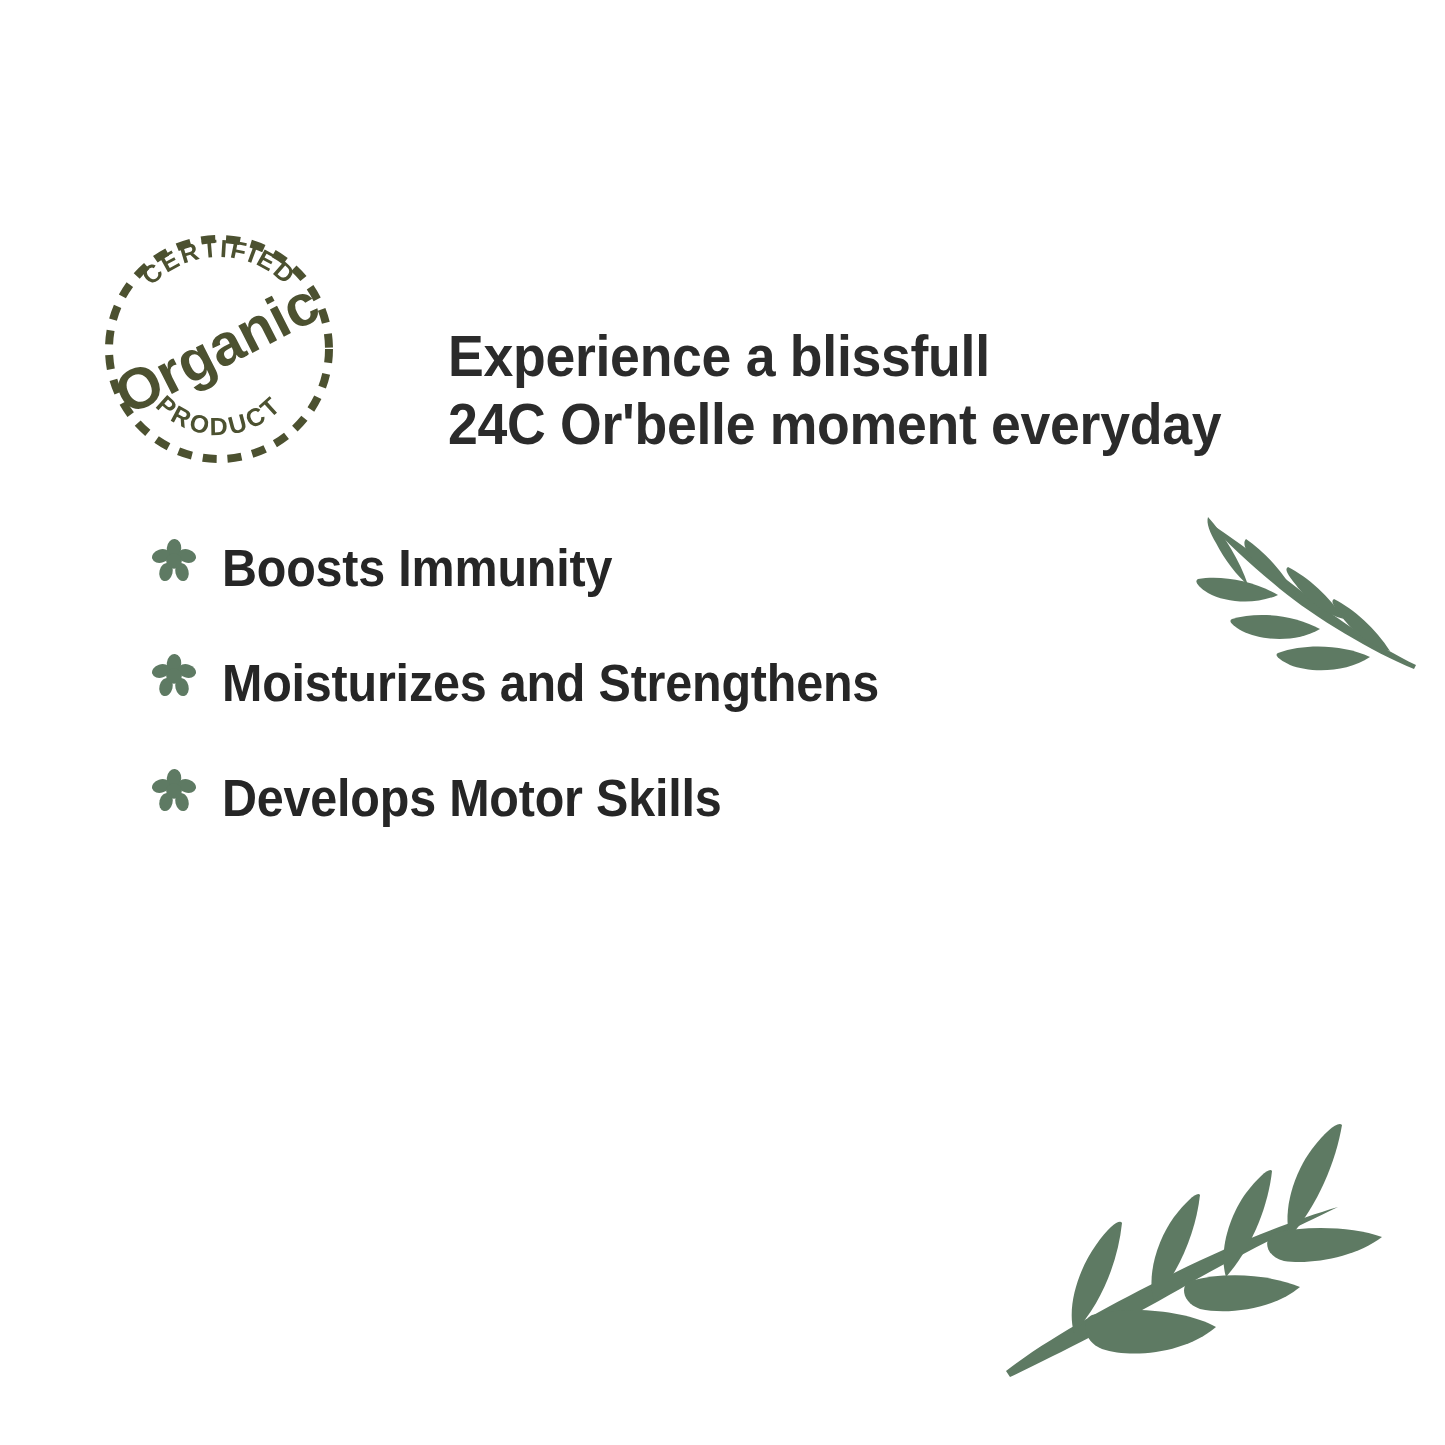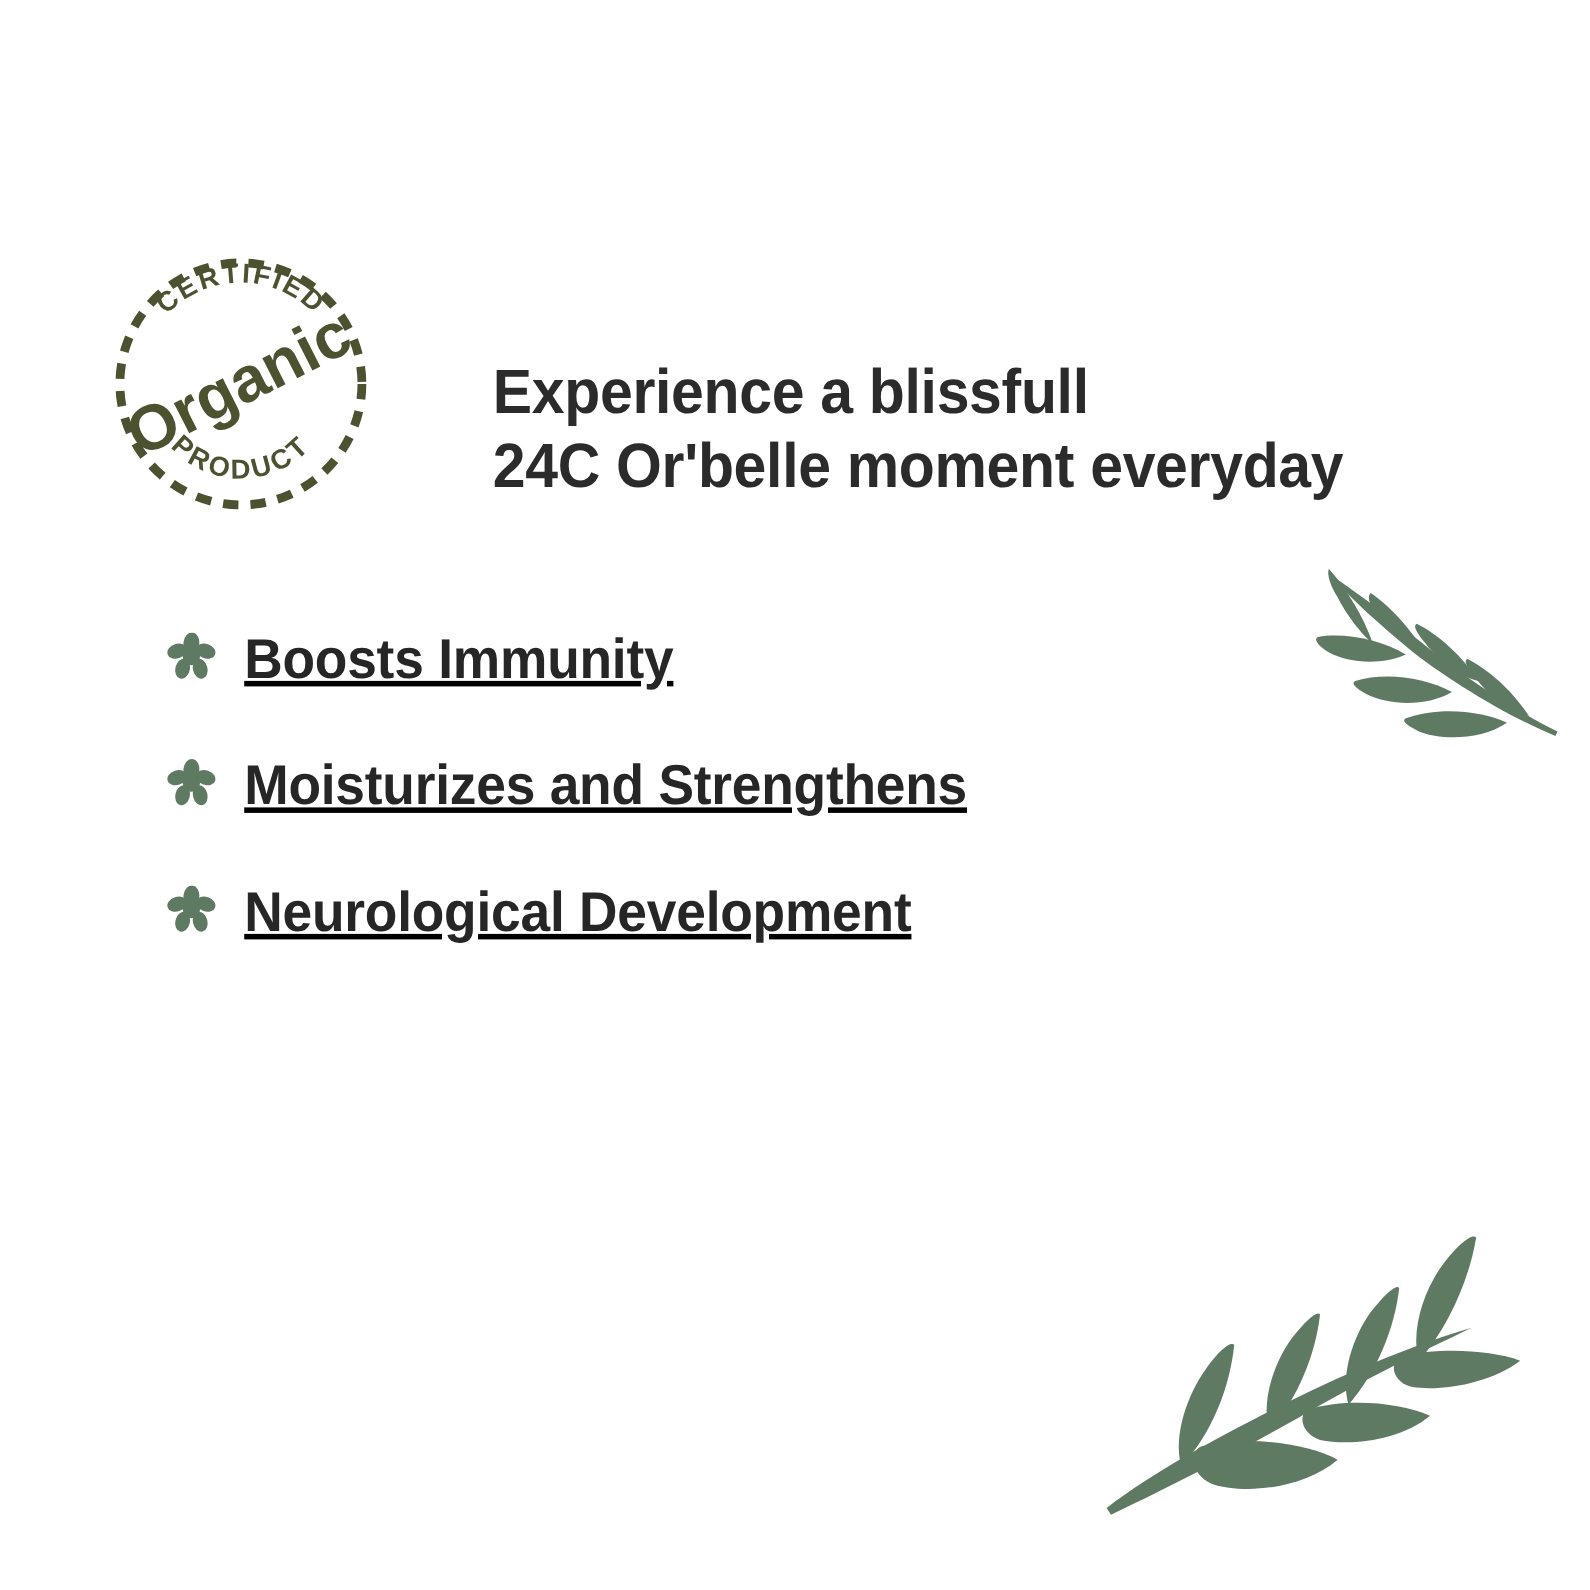--- a/index.html
+++ b/index.html
@@ -48,23 +48,22 @@
 
   
   .benefits {
     position: absolute;
     left: 152px;
     top: 541px;
     width: 1100px;
   }
   .benefit-row {
     display: flex;
-    align-items: center;
+    align-items: flex-start;
     height: 115px;
-    text-decoration: underline;
   }
   .bullet {
     width: 44px;
     height: 44px;
     flex: 0 0 44px;
     margin-right: 26px;
     position: relative;
     top: -2px;
   }
   .bullet svg { display: block; width: 44px; height: 44px; }
@@ -158,37 +157,37 @@
             <ellipse cx="30" cy="33" rx="6.6" ry="9.2" transform="rotate(-14 30 33)"></ellipse>
             <ellipse cx="14" cy="33" rx="6.6" ry="9.2" transform="rotate(14 14 33)"></ellipse>
             <ellipse cx="9" cy="17" rx="9.2" ry="6.6" transform="rotate(-18 9 17)"></ellipse>
             <circle cx="22" cy="22" r="7.8"></circle>
           </g>
         </svg>
       </span>
       <span class="benefit-label">Moisturizes and Strengthens</span>
     </div>
 
-
-
     <div class="benefit-row">
       <span class="bullet">
         <svg viewBox="0 0 44 44" xmlns="http://www.w3.org/2000/svg">
           <g fill="#5e7a63">
             <ellipse cx="22" cy="9.5" rx="7.2" ry="9.5" transform="rotate(6 22 9.5)"></ellipse>
             <ellipse cx="35" cy="17" rx="9.2" ry="6.6" transform="rotate(18 35 17)"></ellipse>
             <ellipse cx="30" cy="33" rx="6.6" ry="9.2" transform="rotate(-14 30 33)"></ellipse>
             <ellipse cx="14" cy="33" rx="6.6" ry="9.2" transform="rotate(14 14 33)"></ellipse>
             <ellipse cx="9" cy="17" rx="9.2" ry="6.6" transform="rotate(-18 9 17)"></ellipse>
             <circle cx="22" cy="22" r="7.8"></circle>
           </g>
         </svg>
       </span>
-      <span class="benefit-label">Neurological Development</span>
+      <span class="benefit-label">Develops Motor Skills</span>
     </div>
+
+
 
 
 
   </div>
 
   <div class="branch branch-top-right">
     <svg viewBox="0 0 260 190" xmlns="http://www.w3.org/2000/svg">
       <g fill="#5e7a63">
 
         <path d="M248 178 C 210 160 160 126 128 100 C 100 78 72 56 42 36 C 60 58 88 82 112 102 C 146 130 206 166 246 182 Z"></path>

